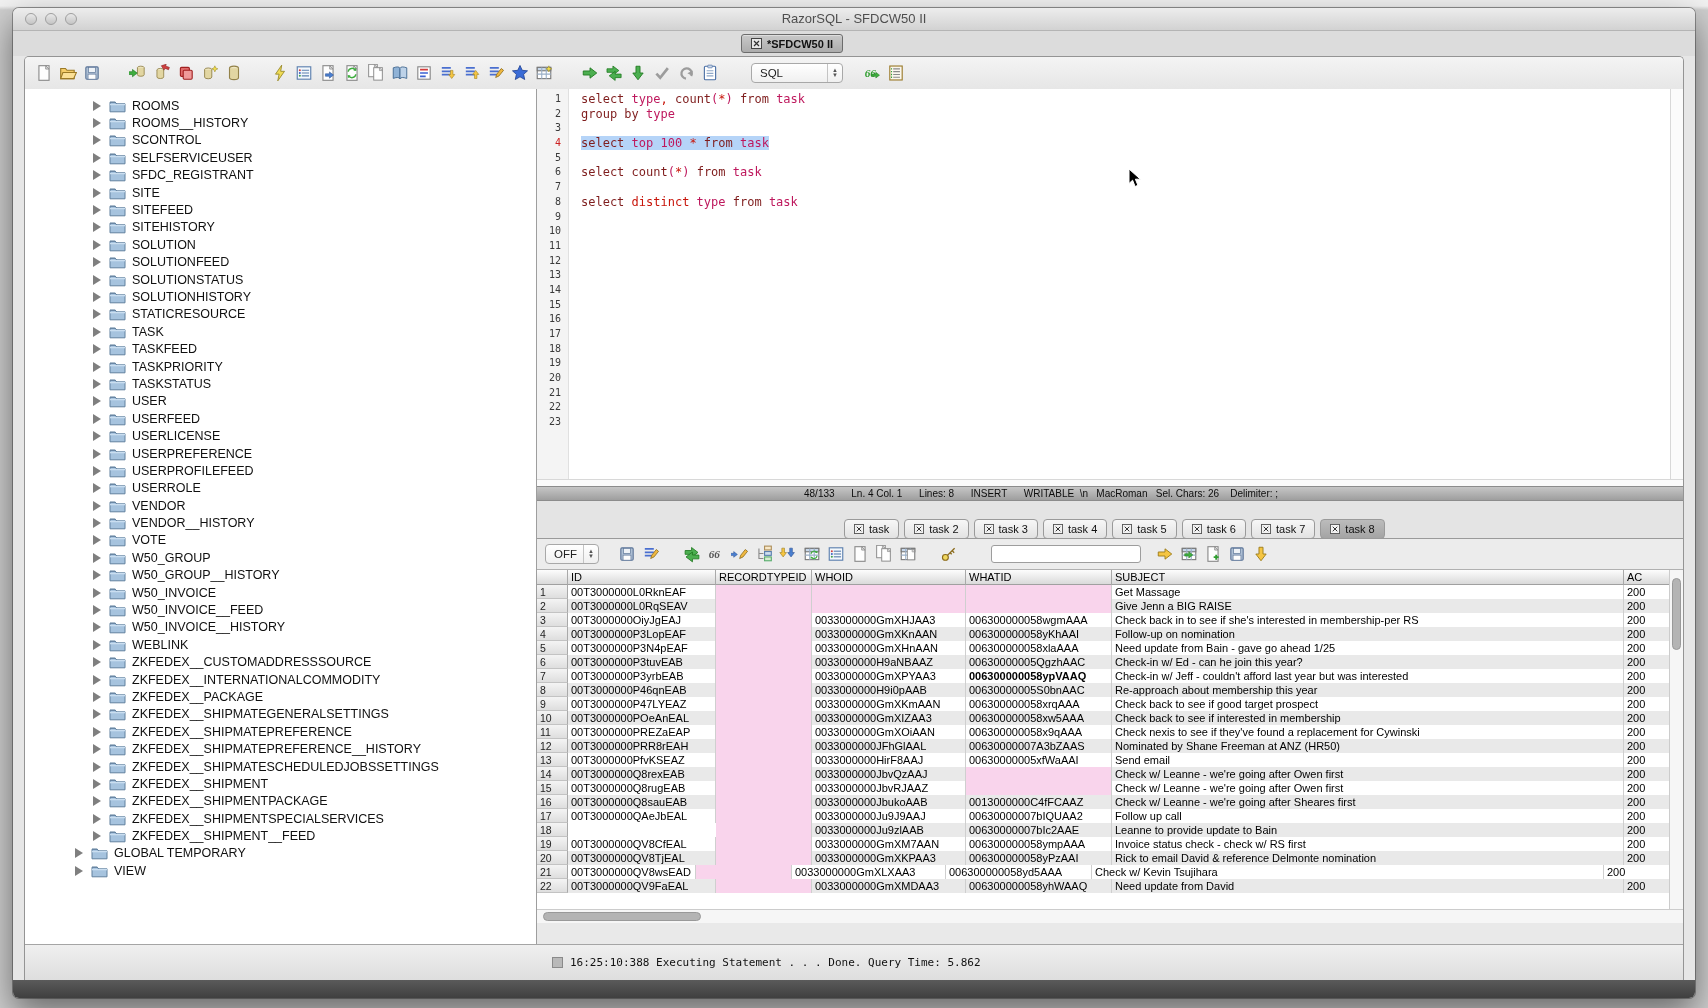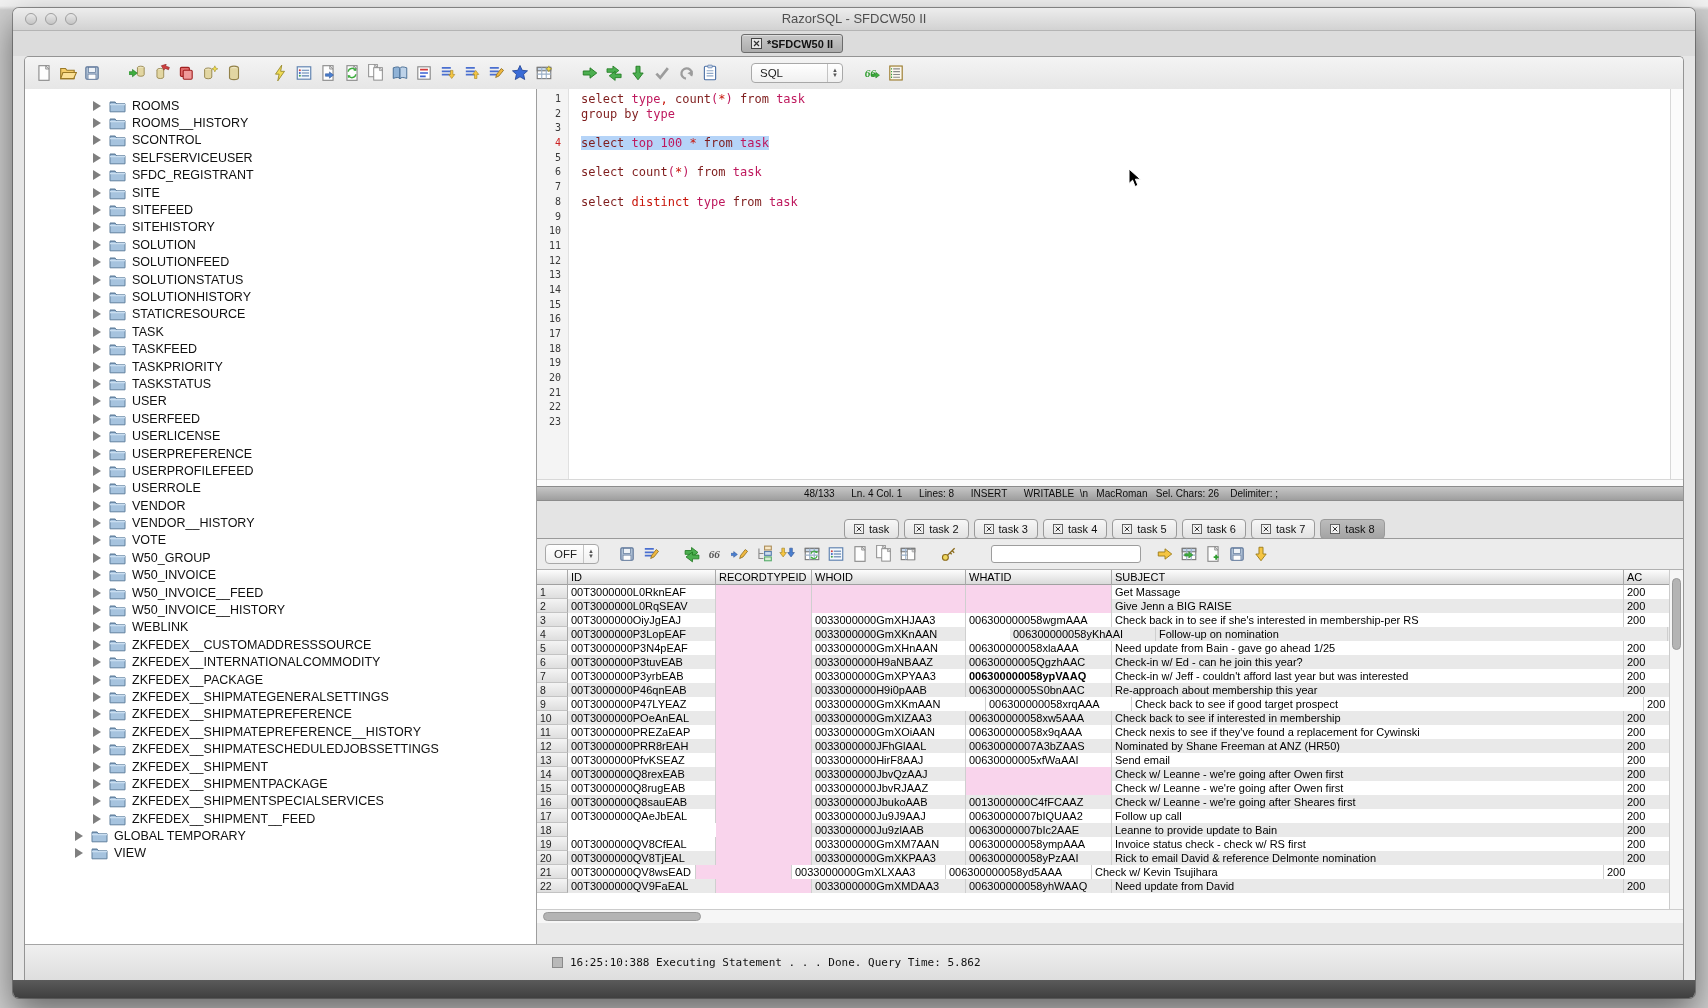--- a/index.html
+++ b/index.html
@@ -663,20 +663,31 @@
             <div class="trow lvl1">
               <span class="twist"></span>
               <span class="ficon">
                 <svg width="17" height="14" viewBox="0 0 17 14">
                   <path d="M1 3.2h5.2l1.4 1.6H16v8H1z" fill="#a6c3de" stroke="#61809e"></path>
                   <path d="M1 5.6h15" stroke="#cadef0" stroke-width="1.4"></path>
                   <path d="M1 3.2h5.2l1.4 1.6" fill="none" stroke="#61809e"></path>
                 </svg>
               </span>
               <span>W50_GROUP</span>
+            </div>
+            <div class="trow lvl1">
+              <span class="twist"></span>
+              <span class="ficon">
+                <svg width="17" height="14" viewBox="0 0 17 14">
+                  <path d="M1 3.2h5.2l1.4 1.6H16v8H1z" fill="#a6c3de" stroke="#61809e"></path>
+                  <path d="M1 5.6h15" stroke="#cadef0" stroke-width="1.4"></path>
+                  <path d="M1 3.2h5.2l1.4 1.6" fill="none" stroke="#61809e"></path>
+                </svg>
+              </span>
+              <span>W50_GROUP__HISTORY</span>
             </div>
             <div class="trow lvl1">
               <span class="twist"></span>
               <span class="ficon">
                 <svg width="17" height="14" viewBox="0 0 17 14">
                   <path d="M1 3.2h5.2l1.4 1.6H16v8H1z" fill="#a6c3de" stroke="#61809e"></path>
                   <path d="M1 5.6h15" stroke="#cadef0" stroke-width="1.4"></path>
                   <path d="M1 3.2h5.2l1.4 1.6" fill="none" stroke="#61809e"></path>
                 </svg>
               </span>
@@ -1169,21 +1180,21 @@
                   <div class="gcell data" style="width: 154px;">0033000000GmXHJAA3</div>
                   <div class="gcell data" style="width: 146px;">006300000058wgmAAA</div>
                   <div class="gcell data" style="width: 512px;">Check back in to see if she's interested in membership-per RS</div>
                   <div class="gcell data" style="width: 200px;">200</div>
                 </div>
                 <div class="grow even">
                   <div class="gcell rownum" style="width: 31px;">4</div>
                   <div class="gcell data" style="width: 148px;">00T3000000P3LopEAF</div>
                   <div class="gcell data isnull" style="width: 96px;"></div>
                   <div class="gcell data" style="width: 154px;">0033000000GmXKnAAN</div>
-                  <div class="gcell data" style="width: 146px; margin-left: 44px;">006300000058yKhAAI</div>
+                  <div class="gcell data" style="width: 146px;">006300000058yKhAAI</div>
                   <div class="gcell data" style="width: 512px;">Follow-up on nomination</div>
                   <div class="gcell data" style="width: 200px;">200</div>
                 </div>
                 <div class="grow odd">
                   <div class="gcell rownum" style="width: 31px;">5</div>
                   <div class="gcell data" style="width: 148px;">00T3000000P3N4pEAF</div>
                   <div class="gcell data isnull" style="width: 96px;"></div>
                   <div class="gcell data" style="width: 154px;">0033000000GmXHnAAN</div>
                   <div class="gcell data" style="width: 146px;">006300000058xlaAAA</div>
                   <div class="gcell data" style="width: 512px;">Need update from Bain - gave go ahead 1/25</div>
@@ -1213,21 +1224,21 @@
                   <div class="gcell data isnull" style="width: 96px;"></div>
                   <div class="gcell data" style="width: 154px;">0033000000H9i0pAAB</div>
                   <div class="gcell data" style="width: 146px;">00630000005S0bnAAC</div>
                   <div class="gcell data" style="width: 512px;">Re-approach about membership this year</div>
                   <div class="gcell data" style="width: 200px;">200</div>
                 </div>
                 <div class="grow odd">
                   <div class="gcell rownum" style="width: 31px;">9</div>
                   <div class="gcell data" style="width: 148px;">00T3000000P47LYEAZ</div>
                   <div class="gcell data isnull" style="width: 96px;"></div>
-                  <div class="gcell data" style="width: 174px;">0033000000GmXKmAAN</div>
+                  <div class="gcell data" style="width: 154px;">0033000000GmXKmAAN</div>
                   <div class="gcell data" style="width: 146px;">006300000058xrqAAA</div>
                   <div class="gcell data" style="width: 512px;">Check back to see if good target prospect</div>
                   <div class="gcell data" style="width: 200px;">200</div>
                 </div>
                 <div class="grow even">
                   <div class="gcell rownum" style="width: 31px;">10</div>
                   <div class="gcell data" style="width: 148px;">00T3000000POeAnEAL</div>
                   <div class="gcell data isnull" style="width: 96px;"></div>
                   <div class="gcell data" style="width: 154px;">0033000000GmXIZAA3</div>
                   <div class="gcell data" style="width: 146px;">006300000058xw5AAA</div>

